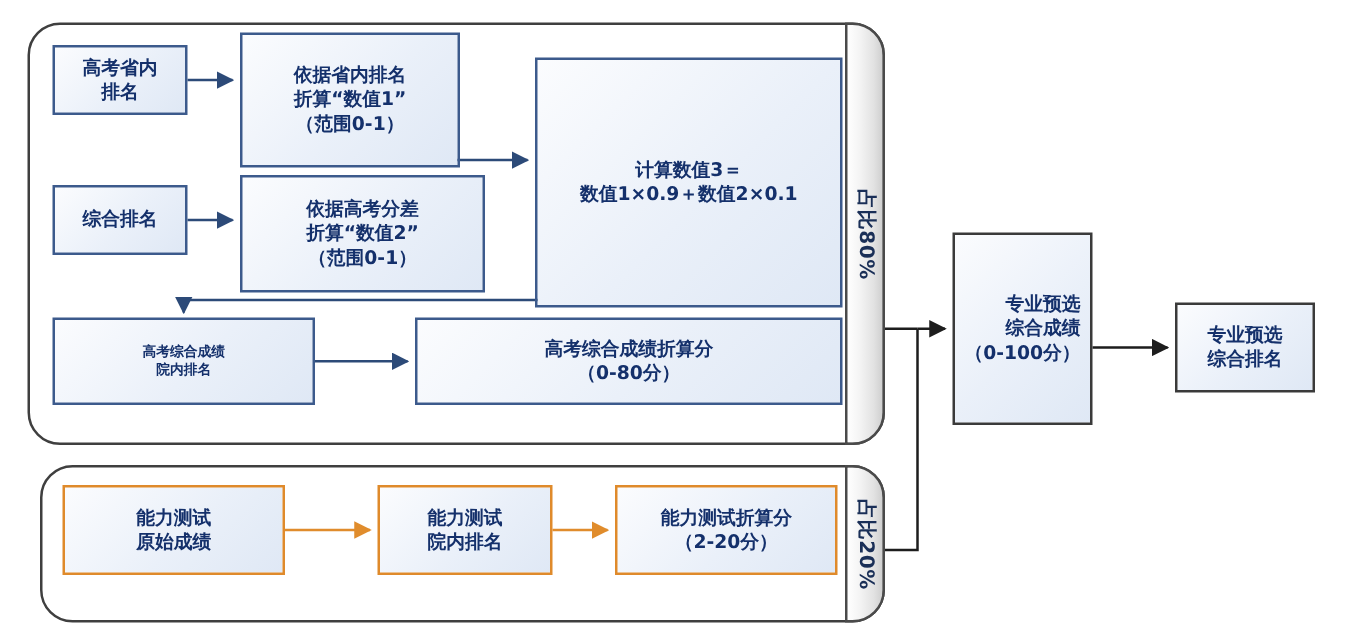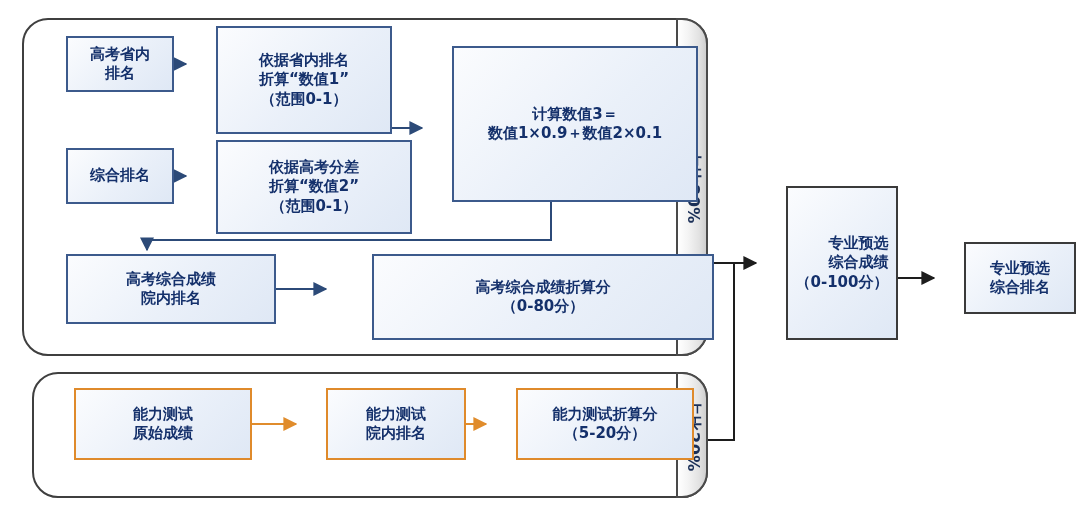--- a/index.html
+++ b/index.html
@@ -66,34 +66,33 @@
     box-sizing: border-box;
     display: flex;
     align-items: center;
     justify-content: center;
     text-align: center;
     font-weight: bold;
     color: #14306b;
     line-height: 1.28;
     white-space: pre-line;
     background: linear-gradient(135deg, #fbfcfe 0%, #eaf0f9 55%, #dfe8f5 100%);
-    margin-left: 24px;
   }
   .node.blue   { border: 2px solid #3c5a8c; }
   .node.orange { border: 2px solid #df8a2b; }
   .node.dark   { border: 2px solid #3a3a3a; text-align: right; }
 
   
   .n-rank       { left: 42px;  top: 36px;  width: 108px; height: 56px;  font-size: 15px; }
   .n-score      { left: 42px;  top: 148px; width: 108px; height: 56px;  font-size: 15px; }
   .n-val1       { left: 192px; top: 26px;  width: 176px; height: 108px;  font-size: 15px; }
   .n-val2       { left: 192px; top: 140px; width: 196px; height: 94px;  font-size: 15px; }
-  .n-calc       { left: 428px; top: 46px;  width: 246px; height: 156px; font-size: 15px; }
-  .n-inrank     { left: 42px;  top: 254px; width: 210px; height: 70px;  font-size: 15px; }
-  .n-conv80     { left: 348px; top: 254px; width: 342px; height: 86px;  font-size: 15px; }
+  .n-calc       { left: 428px; top: 46px;  width: 246px; height: 200px; font-size: 15px; }
+  .n-inrank     { left: 42px;  top: 254px; width: 210px; height: 70px;  font-size: 11px; }
+  .n-conv80     { left: 332px; top: 254px; width: 342px; height: 70px;  font-size: 15px; }
 
   
   .n-raw        { left: 50px;  top: 388px; width: 178px; height: 72px;  font-size: 15px; }
   .n-abrank     { left: 302px; top: 388px; width: 140px; height: 72px;  font-size: 15px; }
   .n-conv20     { left: 492px; top: 388px; width: 178px; height: 72px;  font-size: 15px; }
 
   
   .n-total      { left: 762px; top: 186px; width: 112px; height: 154px; font-size: 15px; }
   .n-finalrank  { left: 940px; top: 242px; width: 112px; height: 72px;  font-size: 15px; }
 
@@ -179,21 +178,21 @@
   <div class="node blue n-inrank">高考综合成绩
 院内排名</div>
   <div class="node blue n-conv80">高考综合成绩折算分
 （0-80分）</div>
 
   <div class="node orange n-raw">能力测试
 原始成绩</div>
   <div class="node orange n-abrank">能力测试
 院内排名</div>
   <div class="node orange n-conv20">能力测试折算分
-（5-20分）</div>
+（2-20分）</div>
 
   <div class="node dark n-total">专业预选
 综合成绩
 （0-100分）</div>
   <div class="node dark n-finalrank">专业预选
 综合排名</div>
 
 </div>
 
 </body></html>

